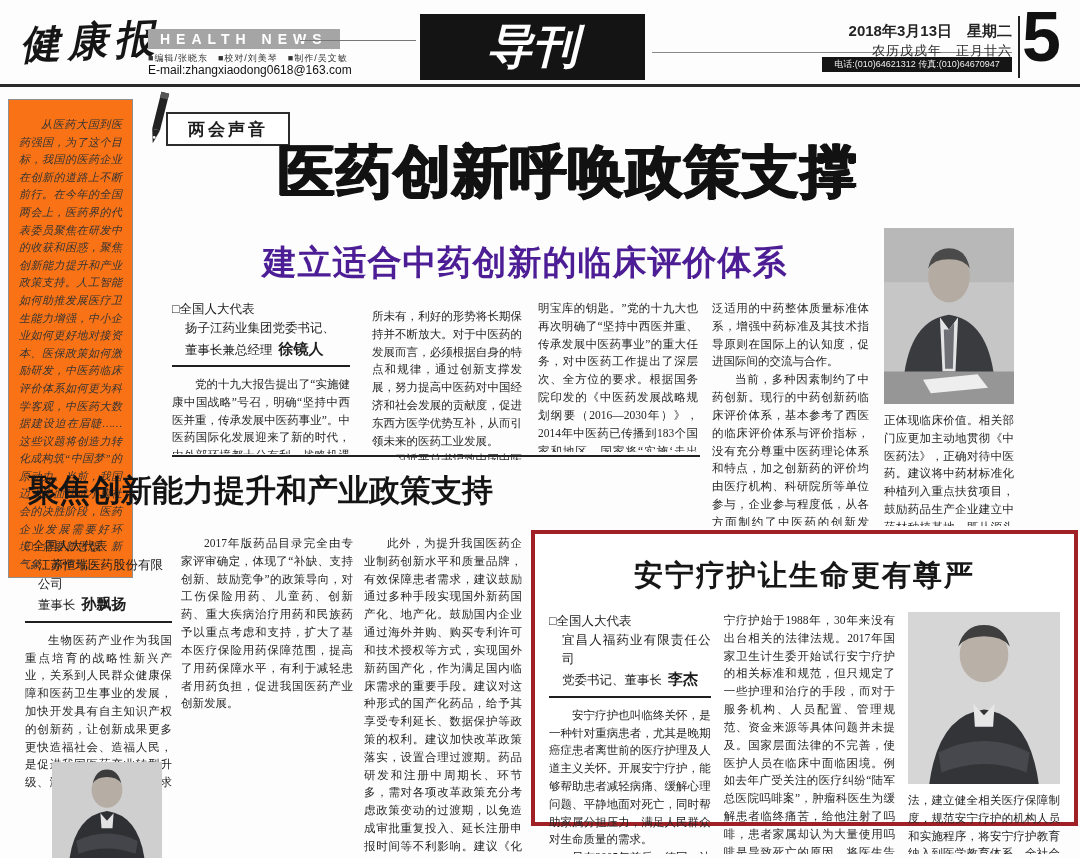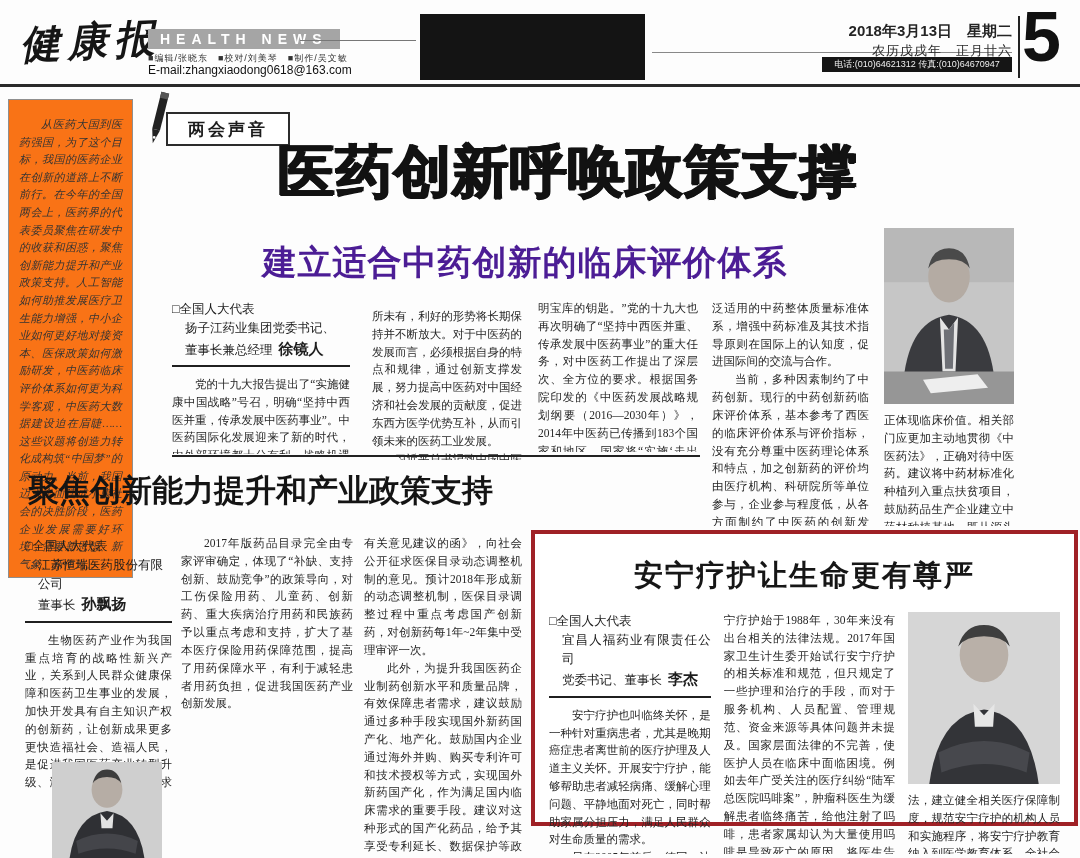--- a/index.html
+++ b/index.html
@@ -95,20 +95,21 @@
 
 <div class="page">
 
   <div class="abs paper-name">健康报</div>
   <div class="abs banner">HEALTH NEWS</div>
   <div class="abs banner-line"></div>
   <div class="abs staff">■编辑/张晓东　■校对/刘美琴　■制作/吴文敏</div>
   <div class="abs email">E-mail:zhangxiaodong0618@163.com</div>
 
   <div class="abs section-box">
+    <span class="section-w2">导刊</span>
   </div>
   <div class="abs right-line"></div>
 
   <div class="abs dateblock">
     <div class="date-main">2018年3月13日　星期二</div>
     <div class="date-lunar">农历戊戌年　正月廿六</div>
   </div>
   <div class="abs phonebar">电话:(010)64621312 传真:(010)64670947</div>
   <div class="abs vdiv"></div>
   <div class="abs pageno">5</div>
@@ -183,21 +184,20 @@
     </div>
     <div class="coltext">
       <p class="ind">生物医药产业作为我国重点培育的战略性新兴产业，关系到人民群众健康保障和医药卫生事业的发展，加快开发具有自主知识产权的创新药，让创新成果更多更快造福社会、造福人民，是促进我国医药产业转型升级、满足人民群众健康需求的重要途径。作为我国深化医药卫生体制改革、促进“健康中国”建设的重要内容，将“临床疗效明显、患者负担较重”的创新药物纳入国家医保目录，考量着老百姓对新医改的获得感与满意度，大大提</p>
     </div>
   </div>
   <div class="abs a2-col2 coltext">
     <p class="ind">2017年版药品目录完全由专家评审确定，体现了“补缺、支持创新、鼓励竞争”的政策导向，对工伤保险用药、儿童药、创新药、重大疾病治疗用药和民族药予以重点考虑和支持，扩大了基本医疗保险用药保障范围，提高了用药保障水平，有利于减轻患者用药负担，促进我国医药产业创新发展。</p>
 
   </div>
   <div class="abs a2-col3 coltext">
-    <p>有关意见建议的函》，向社会公开征求医保目录动态调整机制的意见。预计2018年形成新的动态调整机制，医保目录调整过程中重点考虑国产创新药，对创新药每1年~2年集中受理审评一次。</p>
     <p class="ind">此外，为提升我国医药企业制药创新水平和质量品牌，有效保障患者需求，建议鼓励通过多种手段实现国外新药国产化、地产化。鼓励国内企业通过海外并购、购买专利许可和技术授权等方式，实现国外新药国产化，作为满足国内临床需求的重要手段。建议对这种形式的国产化药品，给予其享受专利延长、数据保护等政策的权利。建议加快改革政策落实，设置合理过渡期。药品研发和注册中周期长、环节多，需对各项改革政策充分考虑政策变动的过渡期，以免造成审批重复投入、延长注册申报时间等不利影响。建议《化学药品注册分类改革工作方案》实施以后正在审评审批的化学仿制药，包括化学药品原6类、新3类、新4类和新5.2类，均按照与原研药品疗效一致性的要求</p>
   </div>
 
   <div class="abs photo photo2">
     <svg viewBox="0 0 100 90" preserveAspectRatio="none">
       <rect width="100" height="90" fill="#cfcfcf"></rect>
       <ellipse cx="50" cy="26" rx="14" ry="17" fill="#b6ada5"></ellipse>
       <path d="M37 20 q3 -13 13 -13 q10 0 13 13 q-4 -6 -13 -6 q-9 0 -13 6z" fill="#3c3c3c"></path>
       <path d="M16 90 q6 -40 34 -44 q28 4 34 44z" fill="#2f3034"></path>
       <path d="M44 48 l6 7 6 -7 -1 14 h-10z" fill="#e2e2e2"></path>

